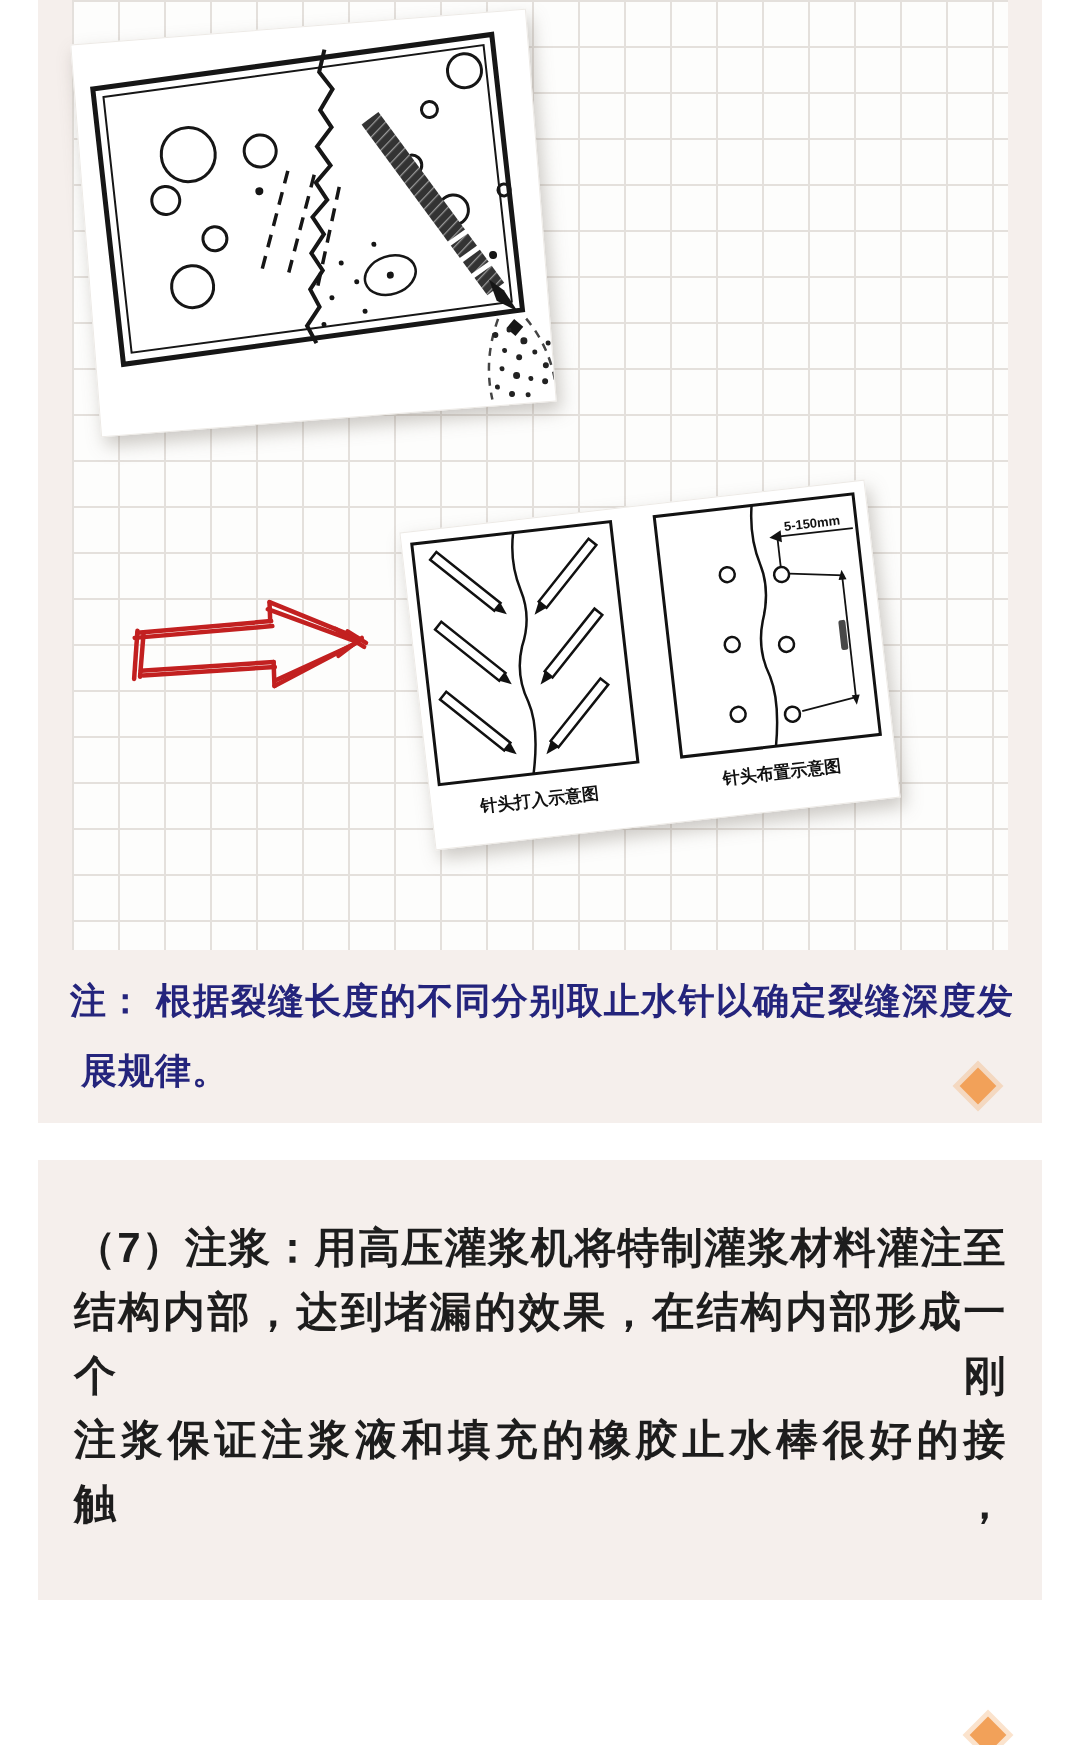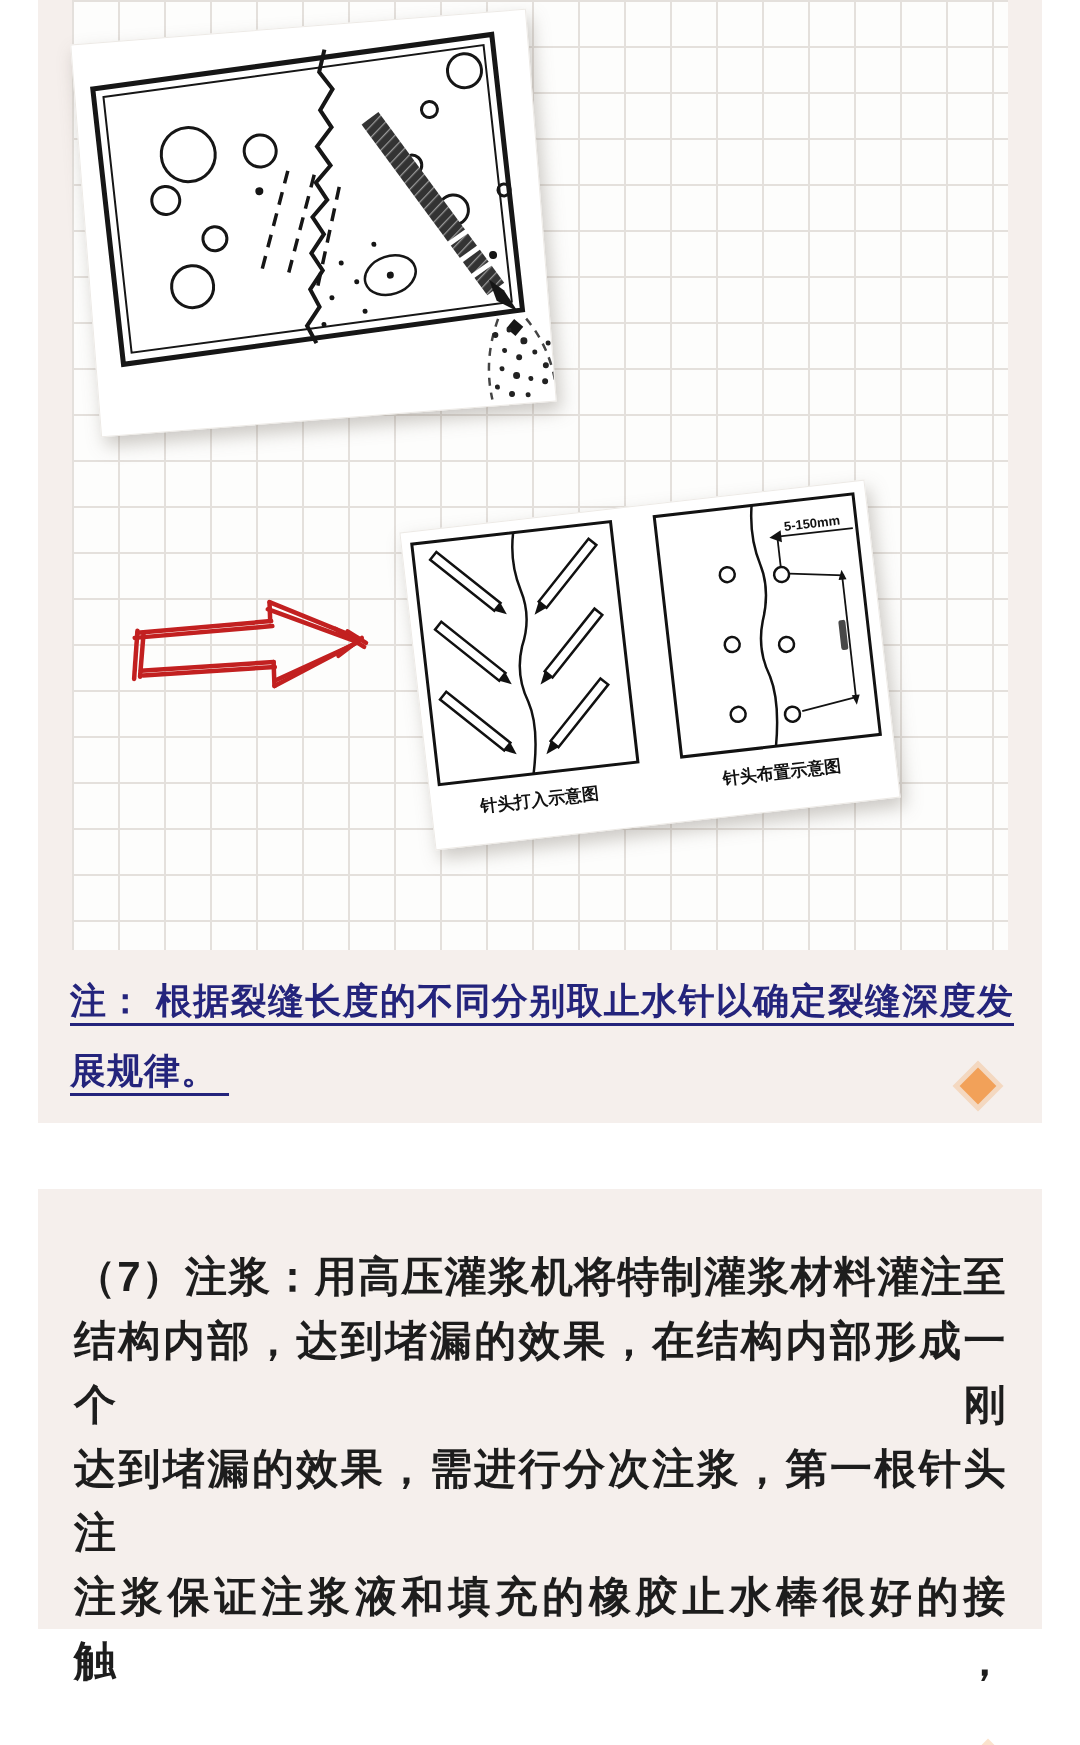--- a/index.html
+++ b/index.html
@@ -1,39 +1,39 @@
 <!DOCTYPE html>
 <html><head>
 <meta charset="utf-8">
 <style>
   html,body{margin:0;padding:0;background:#ffffff;}
   .page{position:relative;width:1080px;height:1745px;background:#ffffff;overflow:hidden;
         font-family:"Liberation Sans",sans-serif;}
   .section{position:absolute;left:38px;width:1004px;background:#f5efec;}
   .section--top{top:0;height:1123px;}
-  .section--bottom{top:1189px;height:440px;}
+  .section--bottom{top:1160px;height:440px;}
 
   .grid-paper{position:absolute;left:34px;top:0;width:936px;height:950px;
     background-color:#fdfdfc;
     background-image:
       repeating-linear-gradient(to right,#e4e0dc 0,#e4e0dc 2px,transparent 2px,transparent 46px),
       repeating-linear-gradient(to bottom,#e4e0dc 0,#e4e0dc 2px,transparent 2px,transparent 46px);
   }
 
   .photo-card{position:absolute;background:#ffffff;border:1px solid #edeae6;
     box-shadow:4px 9px 18px rgba(112,102,92,.35);}
   .card1{left:47px;top:26px;width:455px;height:392px;transform:rotate(-4.5deg);}
   .card2{left:378px;top:505px;width:466px;height:318px;transform:rotate(-6.5deg);}
   .photo-card svg{display:block;width:100%;height:100%;}
 
   .arrow-sketch{position:absolute;left:84px;top:585px;width:248px;height:120px;transform:rotate(-2deg);}
 
   .note{position:absolute;left:32px;top:966px;width:944px;color:#24247c;
         font-size:36px;line-height:70px;font-weight:700;letter-spacing:1px;}
-  .note .line{text-decoration:underline;text-decoration-thickness:3px;text-underline-offset:10px;}
+  .note .line{text-decoration-thickness:3px;text-underline-offset:10px;}
   .stretch{text-align:justify;text-align-last:justify;}
 
   .diamond{position:absolute;width:26px;height:26px;background:#f2a159;
            transform:rotate(45deg);box-shadow:0 0 0 5px rgba(242,161,89,.30);}
   .diamond--note{left:927px;top:1073px;}
   .diamond--end{left:937px;top:562px;}
 
   .paragraph{position:absolute;left:36px;top:56px;width:932px;color:#1d1d1d;
              font-size:42px;line-height:64px;font-weight:700;letter-spacing:.5px;}
 
@@ -189,30 +189,29 @@
         <polygon points="434,222 430,212 438,212" fill="#121212"></polygon>
         <rect x="425" y="136" width="7" height="30" rx="2.5" fill="#1a1a1a" opacity="0.8"></rect>
         <text class="figcap" x="410" y="41" font-size="13" text-anchor="middle" fill="#111">5-150mm</text>
         <text class="figcap" x="108" y="286" font-size="17" text-anchor="middle" fill="#111">针头打入示意图</text>
         <text class="figcap" x="352" y="286" font-size="17" text-anchor="middle" fill="#111">针头布置示意图</text>
       </svg>
     </div>
 
     <div class="note">
       <div class="line stretch">注： 根据裂缝长度的不同分别取止水针以确定裂缝深度发</div>
-      <div class="line" style="display:inline-block;">展规律。&nbsp;</div>
+      <div class="line" style="display:inline-block;margin-left:11px;">展规律。&nbsp;</div>
     </div>
 
     <div class="diamond diamond--note"></div>
   </div>
 
   <div class="section section--bottom">
     <div class="paragraph">
       <div class="stretch">（7）注浆：用高压灌浆机将特制灌浆材料灌注至</div>
       <div class="stretch">结构内部，达到堵漏的效果，在结构内部形成一个刚</div>
-      <div class="stretch">达到堵漏的效果，需进行分次注浆，第一根针头注</div>
       <div class="stretch">注浆保证注浆液和填充的橡胶止水棒很好的接触，</div>
 
     </div>
     <div class="diamond diamond--end"></div>
   </div>
 
 </div>
 
 </body></html>

